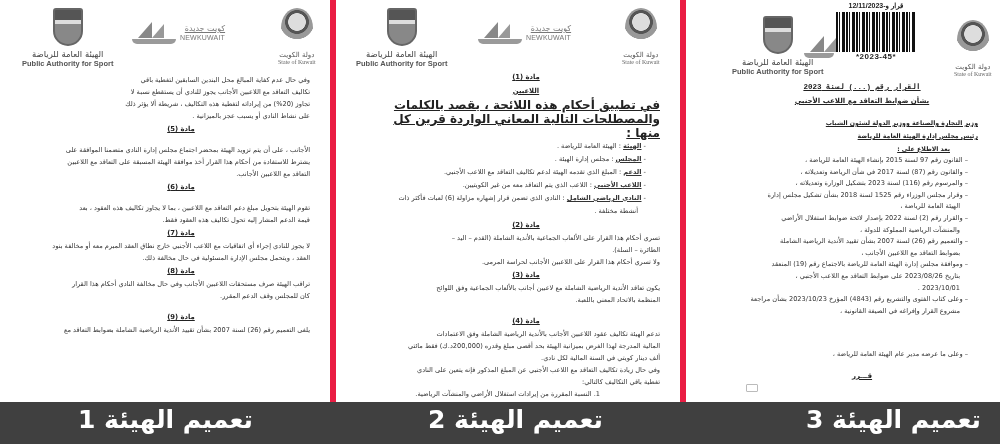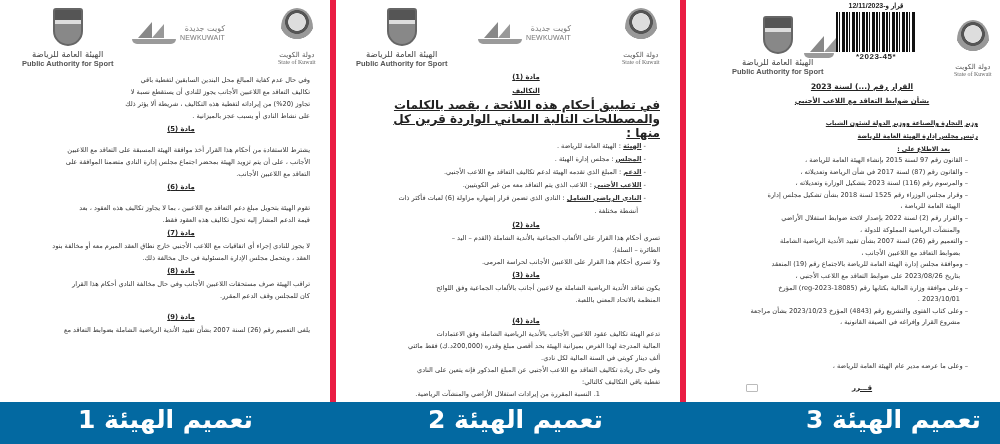--- a/index.html
+++ b/index.html
@@ -10,40 +10,40 @@
 
   .panel { position: absolute; top: 0; height: 402px; background: #fff; overflow: hidden; }
   .panel.p1 { left: 0; width: 330px; }
   .panel.p2 { left: 336px; width: 344px; }
   .panel.p3 { left: 686px; width: 314px; }
 
   .sep { position: absolute; top: 0; width: 6px; height: 402px; background: #ea1d43; }
   .sep.s1 { left: 330px; }
   .sep.s2 { left: 680px; }
 
-  .banner { position: absolute; left: 0; top: 402px; width: 1000px; height: 42px; background: #0369a1; }
+  .banner { position: absolute; left: 0; top: 402px; width: 1000px; height: 42px; background: #404040; }
   .banner-label { position: absolute; top: 3px; font-family: "DejaVu Sans", sans-serif; font-weight: bold; font-size: 25px; color: #fff; direction: rtl; white-space: nowrap; letter-spacing: -0.5px; }
   .banner-label.b1 { left: 78px; }
   .banner-label.b2 { left: 428px; }
   .banner-label.b3 { left: 770px; margin-left: 36px; }
 
   
   .hdr { position: absolute; left: 0; top: 0; width: 100%; height: 72px; }
   .pas { position: absolute; top: 8px; text-align: center; }
   .pas .shield { width: 30px; height: 38px; margin: 0 auto; border: 2px solid #666; border-radius: 3px 3px 15px 15px; background: linear-gradient(180deg,#555 0 28%, #ddd 28% 40%, #888 40% 100%); }
   .pas .ar { font-size: 8.5px; color: #444; direction: rtl; margin-top: 3px; white-space: nowrap; }
   .pas .en { font-size: 7.5px; font-weight: bold; color: #555; white-space: nowrap; font-family: "Liberation Sans", sans-serif; }
 
   .nk { position: absolute; top: 22px; display: flex; align-items: center; gap: 4px; }
   .nk .boat { width: 44px; height: 22px; position: relative; }
   .nk .boat:before { content: ""; position: absolute; left: 6px; top: 0; border-left: 14px solid transparent; border-bottom: 16px solid #888; }
   .nk .boat:after { content: ""; position: absolute; left: 20px; top: 2px; border-left: 12px solid transparent; border-bottom: 14px solid #999; }
   .nk .hull { position: absolute; left: 0; bottom: 0; width: 44px; height: 5px; border-radius: 0 0 20px 20px; background: #9a9a9a; }
   .nk .txt { font-size: 7px; color: #777; line-height: 9px; }
-  .nk .txt .ar { direction: rtl; font-size: 8px; }
+  .nk .txt .ar { direction: rtl; font-size: 8px; text-decoration: underline; }
   .nk .txt .en { font-family: "Liberation Sans", sans-serif; letter-spacing: 0.2px; }
 
   .emblem { position: absolute; top: 8px; text-align: center; }
   .emblem .falcon { width: 32px; height: 40px; margin: 0 auto; border-radius: 50% 50% 40% 40%; background: radial-gradient(circle at 50% 35%, #ddd 0 28%, #555 30% 38%, #999 40% 55%, #fff 57%); }
   .emblem .ar { font-size: 7px; color: #555; direction: rtl; margin-top: 3px; }
   .emblem .en { font-size: 6px; color: #666; font-family: "Liberation Serif", serif; }
 
   
   .barcode-wrap { position: absolute; left: 150px; top: 2px; text-align: center; }
   .barcode-top { font-size: 7px; font-weight: bold; color: #222; font-family: "Liberation Sans", sans-serif; direction: rtl; }
@@ -92,22 +92,22 @@
 
     <div class="body" style="left:52px; top:74px; width:258px;">
       <div style="padding-left:24px;">
         <div class="line">وفي حال عدم كفاية المبالغ محل البندين السابقين لتغطية باقي</div>
         <div class="line">تكاليف التعاقد مع اللاعبين الأجانب يجوز للنادي أن يستقطع نسبة لا</div>
         <div class="line">تجاوز (20%) من إيراداته لتغطية هذه التكاليف ، شريطة ألا يؤثر ذلك</div>
         <div class="line">على نشاط النادي أو يسبب عجز بالميزانية .</div>
       </div>
       <div class="article">مادة (5)</div>
       <div class="gap"></div>
+      <div class="line">الأجانب ، على أن يتم تزويد الهيئة بمحضر اجتماع مجلس إدارة النادي متضمنا الموافقة على</div>
       <div class="line">يشترط للاستفادة من أحكام هذا القرار أخذ موافقة الهيئة المسبقة على التعاقد مع اللاعبين</div>
-      <div class="line">الأجانب ، على أن يتم تزويد الهيئة بمحضر اجتماع مجلس إدارة النادي متضمنا الموافقة على</div>
       <div class="line">التعاقد مع اللاعبين الأجانب.</div>
       <div class="article">مادة (6)</div>
       <div class="gap"></div>
       <div class="line">تقوم الهيئة بتحويل مبلغ دعم التعاقد مع اللاعبين ، بما لا يجاوز تكاليف هذه العقود ، بعد</div>
       <div class="line">قيمة الدعم المشار إليه تحول تكاليف هذه العقود فقط.</div>
       <div class="article">مادة (7)</div>
       <div class="line">لا يجوز للنادي إجراء أي اتفاقيات مع اللاعب الأجنبي خارج نطاق العقد المبرم معه أو مخالفة بنود</div>
       <div class="line">العقد ، ويتحمل مجلس الإدارة المسئولية في حال مخالفة ذلك.</div>
       <div class="article">مادة (8)</div>
       <div class="line">تراقب الهيئة صرف مستحقات اللاعبين الأجانب وفي حال مخالفة النادي أحكام هذا القرار</div>
@@ -138,21 +138,21 @@
       </div>
       <div class="emblem" style="left:286px;">
         <div class="falcon"></div>
         <div class="ar">دولة الكويت</div>
         <div class="en">State of Kuwait</div>
       </div>
     </div>
 
     <div class="body" style="left:56px; top:70px; width:268px;">
       <div class="article">مادة (1)</div>
-      <div class="article">التكاليف</div>
+      <div class="article">اللاعبين</div>
       <div class="heading-u" style="font-size:12px;">في تطبيق أحكام هذه اللائحة ، يقصد بالكلمات والمصطلحات التالية المعاني الواردة قرين كل منها :</div>
       <div style="padding-right:14px;">
         <div class="bullet">- <b>الهيئة</b> <span>: الهيئة العامة للرياضة .</span></div>
         <div class="bullet">- <b>المجلس</b> <span>: مجلس إدارة الهيئة .</span></div>
         <div class="bullet">- <b>الدعم</b> <span>: المبلغ الذي تقدمه الهيئة لدعم تكاليف التعاقد مع اللاعب الأجنبي.</span></div>
         <div class="bullet">- <b>اللاعب الأجنبي</b> <span>: اللاعب الذي يتم التعاقد معه من غير الكويتيين.</span></div>
         <div class="bullet">- <b>النادي الرياضي الشامل</b> <span>: النادي الذي تضمن قرار إشهاره مزاولة (6) لعبات فأكثر ذات</span></div>
         <div class="bullet" style="padding-right:8px;">أنشطة مختلفة .</div>
       </div>
       <div class="article">مادة (2)</div>
@@ -194,39 +194,38 @@
         <div class="barcode-num">*2023-45*</div>
       </div>
       <div class="emblem" style="left:268px; top:20px;">
         <div class="falcon"></div>
         <div class="ar">دولة الكويت</div>
         <div class="en">State of Kuwait</div>
       </div>
     </div>
 
     <div class="body" style="left:60px; top:80px; width:232px;">
-      <div class="heading-u center" style="font-size:7.5px;">القرار رقم (...) لسنة 2023</div>
+      <div class="heading-u center" style="font-size:7.5px;font-family:Liberation Mono, monospace;">القرار رقم (...) لسنة 2023</div>
       <div class="heading-u center">بشأن ضوابط التعاقد مع اللاعب الأجنبي</div>
       <div class="gap"></div>
       <div class="heading-u" style="font-size:6.2px; line-height:13px;">وزير التجارة والصناعة ووزير الدولة لشئون الشباب</div>
       <div class="heading-u" style="font-size:6.2px; line-height:13px;">رئيس مجلس إدارة الهيئة العامة للرياضة</div>
       <div class="heading-u" style="font-size:6.2px; line-height:13px; padding-right:28px;">بعد الاطلاع على :</div>
       <div style="padding-right:10px;">
         <div class="line" style="line-height:11.6px;">– <span>القانون رقم 97 لسنة 2015 بإنشاء الهيئة العامة للرياضة ،</span></div>
         <div class="line" style="line-height:11.6px;">– <span>والقانون رقم (87) لسنة 2017 في شأن الرياضة وتعديلاته ،</span></div>
         <div class="line" style="line-height:11.6px;">– <span>والمرسوم رقم (116) لسنة 2023 بتشكيل الوزارة وتعديلاته ،</span></div>
         <div class="line" style="line-height:11.6px;">– <span>وقرار مجلس الوزراء رقم 1525 لسنة 2018 بشأن تشكيل مجلس إدارة</span></div>
         <div class="line" style="line-height:11.6px; padding-right:8px;">الهيئة العامة للرياضة ،</div>
         <div class="line" style="line-height:11.6px;">– <span>والقرار رقم (2) لسنة 2022 بإصدار لائحة ضوابط استغلال الأراضي</span></div>
         <div class="line" style="line-height:11.6px; padding-right:8px;">والمنشآت الرياضية المملوكة للدولة ،</div>
         <div class="line" style="line-height:11.6px;">– <span>والتعميم رقم (26) لسنة 2007 بشأن تقييد الأندية الرياضية الشاملة</span></div>
         <div class="line" style="line-height:11.6px; padding-right:8px;">بضوابط التعاقد مع اللاعبين الأجانب ،</div>
         <div class="line" style="line-height:11.6px;">– <span>وموافقة مجلس إدارة الهيئة العامة للرياضة بالاجتماع رقم (19) المنعقد</span></div>
         <div class="line" style="line-height:11.6px; padding-right:8px;">بتاريخ 2023/08/26 على ضوابط التعاقد مع اللاعب الأجنبي ،</div>
-        <div class="line" style="line-height:11.6px;">– <span>وعلى موافقة وزارة المالية بكتابها رقم (reg-2023-18085) المؤرخ</span></div>
         <div class="line" style="line-height:11.6px; padding-right:8px;">2023/10/01 .</div>
         <div class="line" style="line-height:11.6px;">– <span>وعلى كتاب الفتوى والتشريع رقم (4843) المؤرخ 2023/10/23 بشأن مراجعة</span></div>
         <div class="line" style="line-height:11.6px; padding-right:8px;">مشروع القرار وإفراغه في الصيغة القانونية ،</div>
         <div class="line" style="line-height:11.6px;margin-top:32px;">– <span>وعلى ما عرضه مدير عام الهيئة العامة للرياضة ،</span></div>
       </div>
       <div class="gap"></div>
       <div class="heading-u center">قـــرر</div>
     </div>
     <div class="page-mark" style="left:60px; top:384px;"></div>
   </div>

